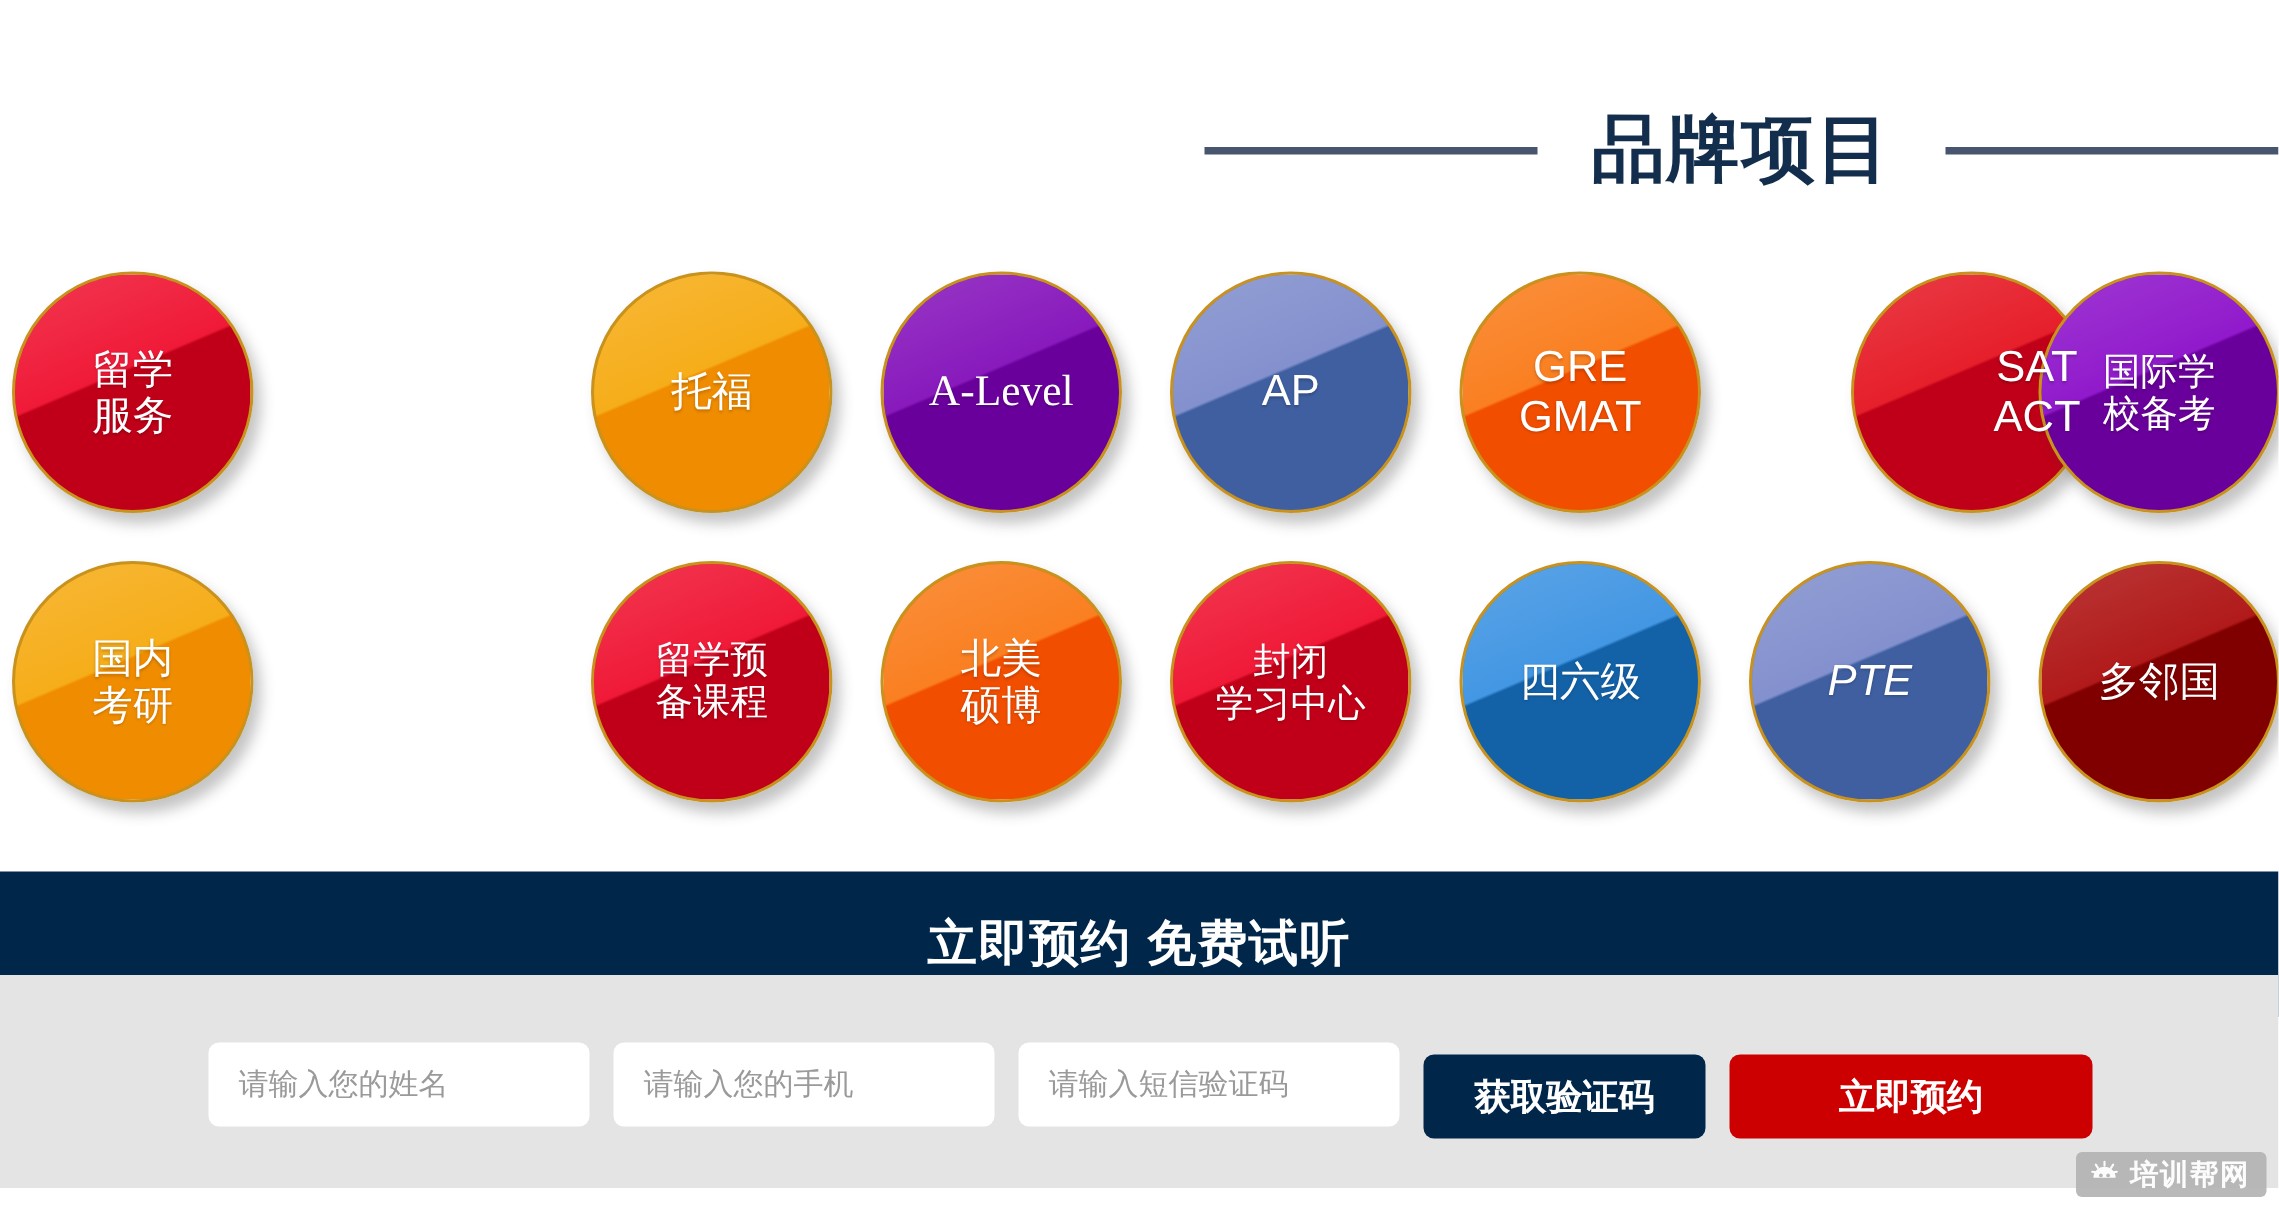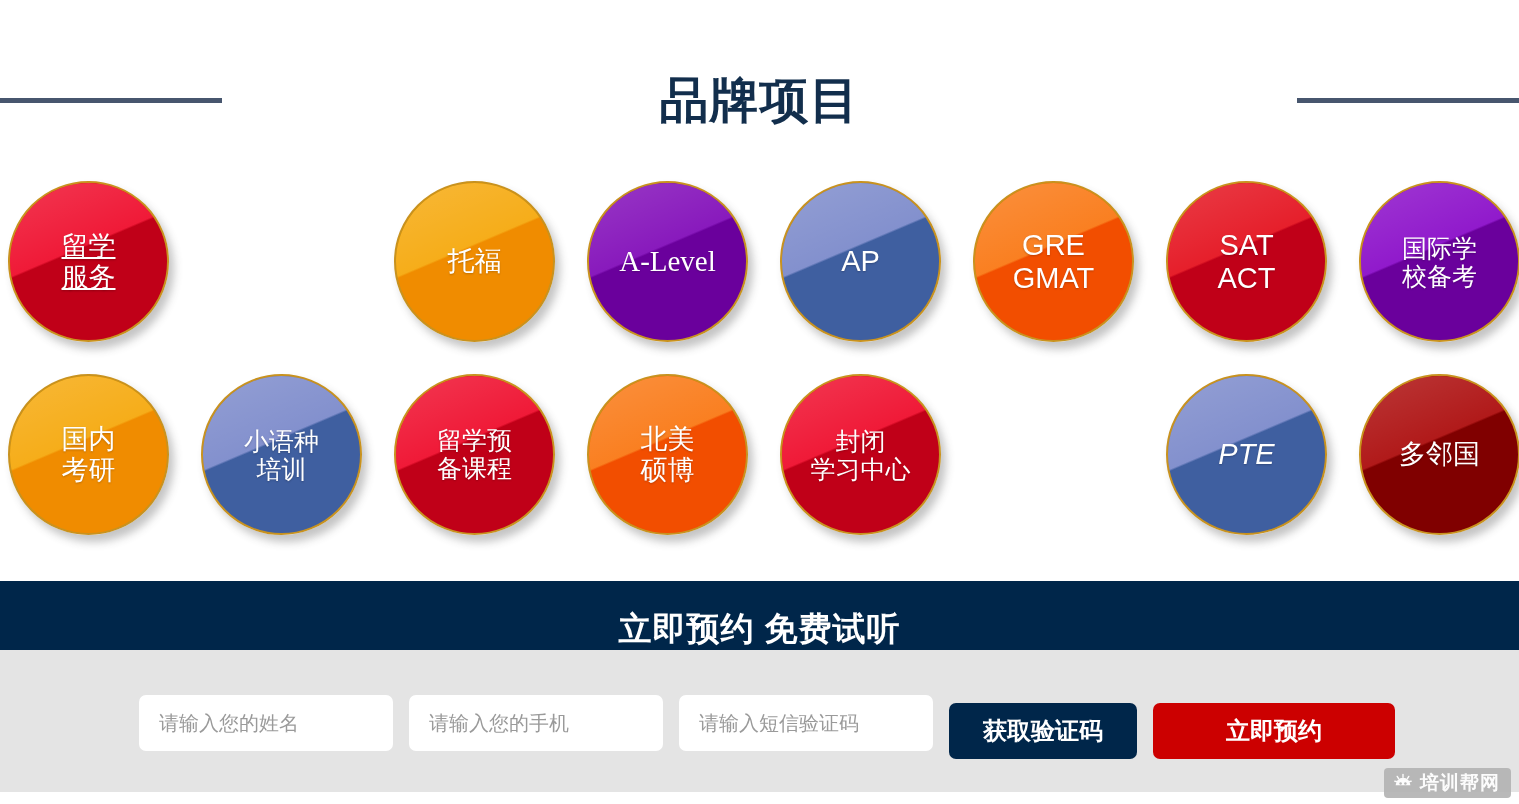--- a/index.html
+++ b/index.html
@@ -17,21 +17,22 @@
 
   
   .title-row {
     position: absolute;
     top: 62px;
     left: 0;
     width: 1519px;
     height: 76px;
     display: flex;
     align-items: center;
-    justify-content: space-between;
+    justify-content: flex-end;
+    gap: 36px;
   }
   .title-rule {
     width: 222px;
     height: 5px;
     background: #47566e;
     flex: 0 0 auto;
   }
   .title-text {
     font-size: 49px;
     font-weight: bold;
@@ -195,69 +196,69 @@
 <body>
 
 <div class="title-row">
   <div class="title-rule"></div>
   <div class="title-text">品牌项目</div>
   <div class="title-rule"></div>
 </div>
 
 <div class="grid" id="program-grid">
     <div class="grid-row">
-      <div class="bubble" style="left: 8px; top: 0px; border-color: rgb(200, 146, 31); background: linear-gradient(157deg, rgb(238, 0, 33) 0%, rgb(238, 0, 33) 42%, rgb(192, 0, 24) 43%, rgb(192, 0, 24) 100%); text-decoration: underline;">
+      <div class="bubble" style="left: 8px; top: 0px; border-color: rgb(200, 146, 31); background: linear-gradient(157deg, rgb(238, 0, 33) 0%, rgb(238, 0, 33) 42%, rgb(192, 0, 24) 43%, rgb(192, 0, 24) 100%);">
         <div class="sheen"></div>
         <div class="label">留学<br>服务</div>
       </div>
       <div class="bubble" style="left: 394px; top: 0px; border-color: rgb(200, 146, 31); background: linear-gradient(157deg, rgb(245, 164, 0) 0%, rgb(245, 164, 0) 42%, rgb(240, 140, 0) 43%, rgb(240, 140, 0) 100%);">
         <div class="sheen"></div>
         <div class="label">托福</div>
       </div>
       <div class="bubble latin" style="left: 587px; top: 0px; border-color: rgb(200, 146, 31); background: linear-gradient(157deg, rgb(123, 0, 181) 0%, rgb(123, 0, 181) 42%, rgb(106, 0, 156) 43%, rgb(106, 0, 156) 100%); font-family: Liberation Serif, serif;">
         <div class="sheen"></div>
         <div class="label">A-Level</div>
       </div>
       <div class="bubble latin" style="left: 780px; top: 0px; border-color: rgb(200, 146, 31); background: linear-gradient(157deg, rgb(117, 132, 200) 0%, rgb(117, 132, 200) 42%, rgb(63, 95, 160) 43%, rgb(63, 95, 160) 100%);">
         <div class="sheen"></div>
         <div class="label">AP</div>
       </div>
       <div class="bubble latin" style="left: 973px; top: 0px; border-color: rgb(200, 146, 31); background: linear-gradient(157deg, rgb(249, 113, 8) 0%, rgb(249, 113, 8) 42%, rgb(242, 78, 0) 43%, rgb(242, 78, 0) 100%);">
         <div class="sheen"></div>
         <div class="label">GRE<br>GMAT</div>
       </div>
-      <div class="bubble latin" style="left: 1166px; top: 0px; border-color: rgb(200, 146, 31); background: linear-gradient(157deg, rgb(227, 6, 19) 0%, rgb(227, 6, 19) 42%, rgb(192, 0, 24) 43%, rgb(192, 0, 24) 100%);">
+      <div class="bubble latin" style="left: 1234px; top: 0px; border-color: rgb(200, 146, 31); background: linear-gradient(157deg, rgb(227, 6, 19) 0%, rgb(227, 6, 19) 42%, rgb(192, 0, 24) 43%, rgb(192, 0, 24) 100%); justify-content: flex-end;">
         <div class="sheen"></div>
         <div class="label">SAT<br>ACT</div>
       </div>
       <div class="bubble small-cn" style="left: 1359px; top: 0px; border-color: rgb(200, 146, 31); background: linear-gradient(157deg, rgb(132, 0, 198) 0%, rgb(132, 0, 198) 42%, rgb(106, 0, 156) 43%, rgb(106, 0, 156) 100%);">
         <div class="sheen"></div>
         <div class="label">国际学<br>校备考</div>
       </div>
     </div>
     <div class="grid-row">
       <div class="bubble" style="left: 8px; top: 0px; border-color: rgb(200, 146, 31); background: linear-gradient(157deg, rgb(245, 164, 0) 0%, rgb(245, 164, 0) 42%, rgb(240, 140, 0) 43%, rgb(240, 140, 0) 100%);">
         <div class="sheen"></div>
         <div class="label">国内<br>考研</div>
       </div>
-      <div class="bubble small-cn" style="left: 201px; top: 0px; border-color: rgb(200, 146, 31); background: linear-gradient(157deg, rgb(117, 132, 200) 0%, rgb(117, 132, 200) 42%, rgb(63, 95, 160) 43%, rgb(63, 95, 160) 100%);">
-        <div class="sheen"></div>
-        <div class="label">小语种<br>培训</div>
-      </div>
       <div class="bubble small-cn" style="left: 394px; top: 0px; border-color: rgb(200, 146, 31); background: linear-gradient(157deg, rgb(238, 0, 33) 0%, rgb(238, 0, 33) 42%, rgb(192, 0, 24) 43%, rgb(192, 0, 24) 100%); font-family: Liberation Serif, serif;">
         <div class="sheen"></div>
         <div class="label">留学预<br>备课程</div>
       </div>
       <div class="bubble" style="left: 587px; top: 0px; border-color: rgb(200, 146, 31); background: linear-gradient(157deg, rgb(249, 113, 8) 0%, rgb(249, 113, 8) 42%, rgb(242, 78, 0) 43%, rgb(242, 78, 0) 100%);">
         <div class="sheen"></div>
         <div class="label">北美<br>硕博</div>
       </div>
       <div class="bubble small-cn" style="left: 780px; top: 0px; border-color: rgb(200, 146, 31); background: linear-gradient(157deg, rgb(238, 0, 33) 0%, rgb(238, 0, 33) 42%, rgb(192, 0, 24) 43%, rgb(192, 0, 24) 100%);">
         <div class="sheen"></div>
         <div class="label">封闭<br>学习中心</div>
+      </div>
+      <div class="bubble" style="left: 973px; top: 0px; border-color: rgb(200, 146, 31); background: linear-gradient(157deg, rgb(46, 139, 224) 0%, rgb(46, 139, 224) 42%, rgb(19, 98, 168) 43%, rgb(19, 98, 168) 100%);">
+        <div class="sheen"></div>
+        <div class="label">四六级</div>
       </div>
       <div class="bubble latin" style="left: 1166px; top: 0px; border-color: rgb(200, 146, 31); background: linear-gradient(157deg, rgb(117, 132, 200) 0%, rgb(117, 132, 200) 42%, rgb(63, 95, 160) 43%, rgb(63, 95, 160) 100%); font-style: italic;">
         <div class="sheen"></div>
         <div class="label">PTE</div>
       </div>
       <div class="bubble" style="left: 1359px; top: 0px; border-color: rgb(200, 146, 31); background: linear-gradient(157deg, rgb(168, 0, 0) 0%, rgb(168, 0, 0) 42%, rgb(128, 0, 0) 43%, rgb(128, 0, 0) 100%);">
         <div class="sheen"></div>
         <div class="label">多邻国</div>
       </div>
     </div>

